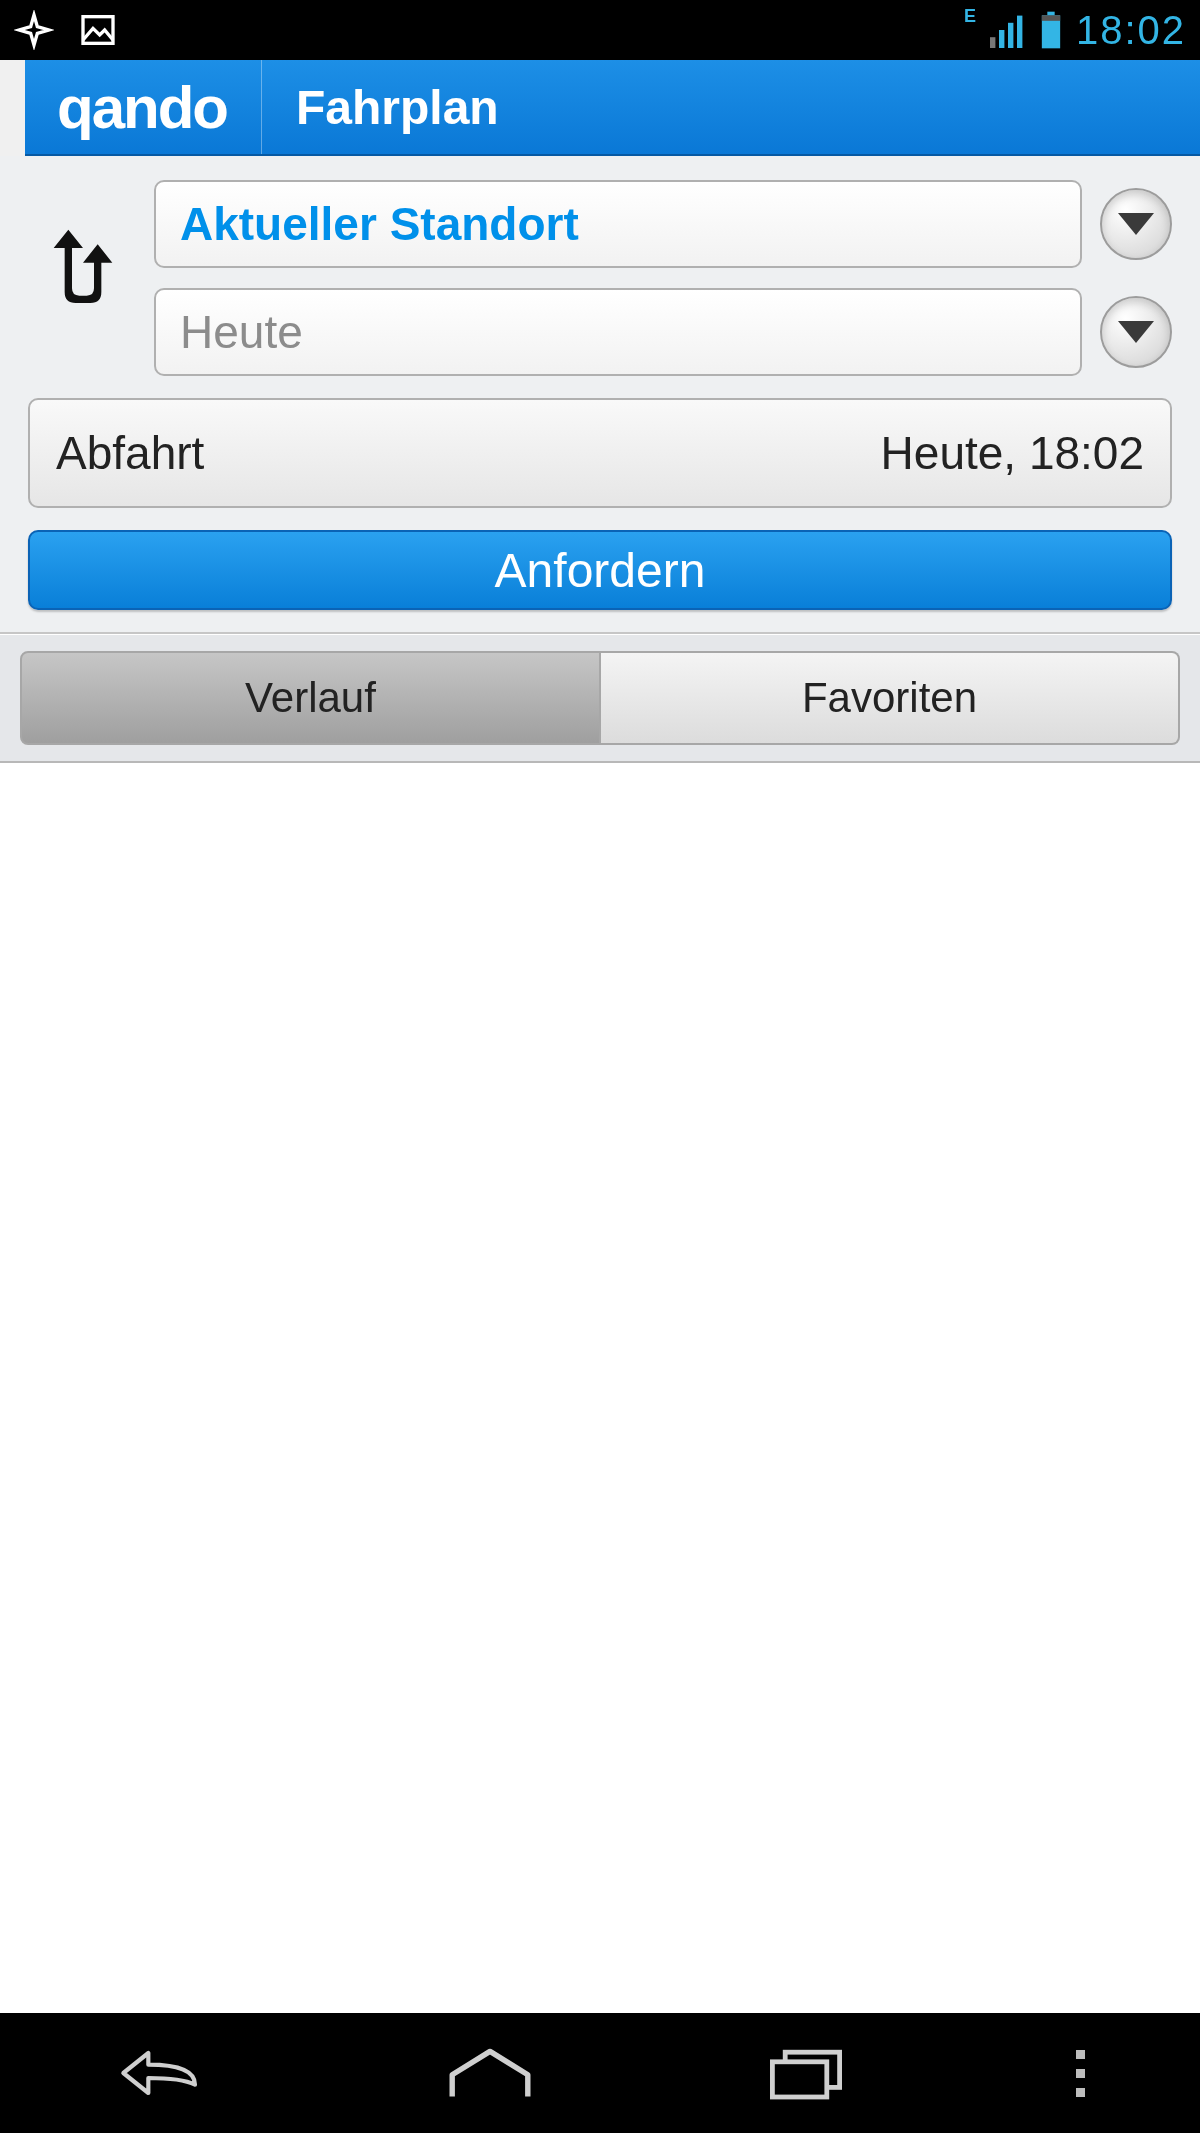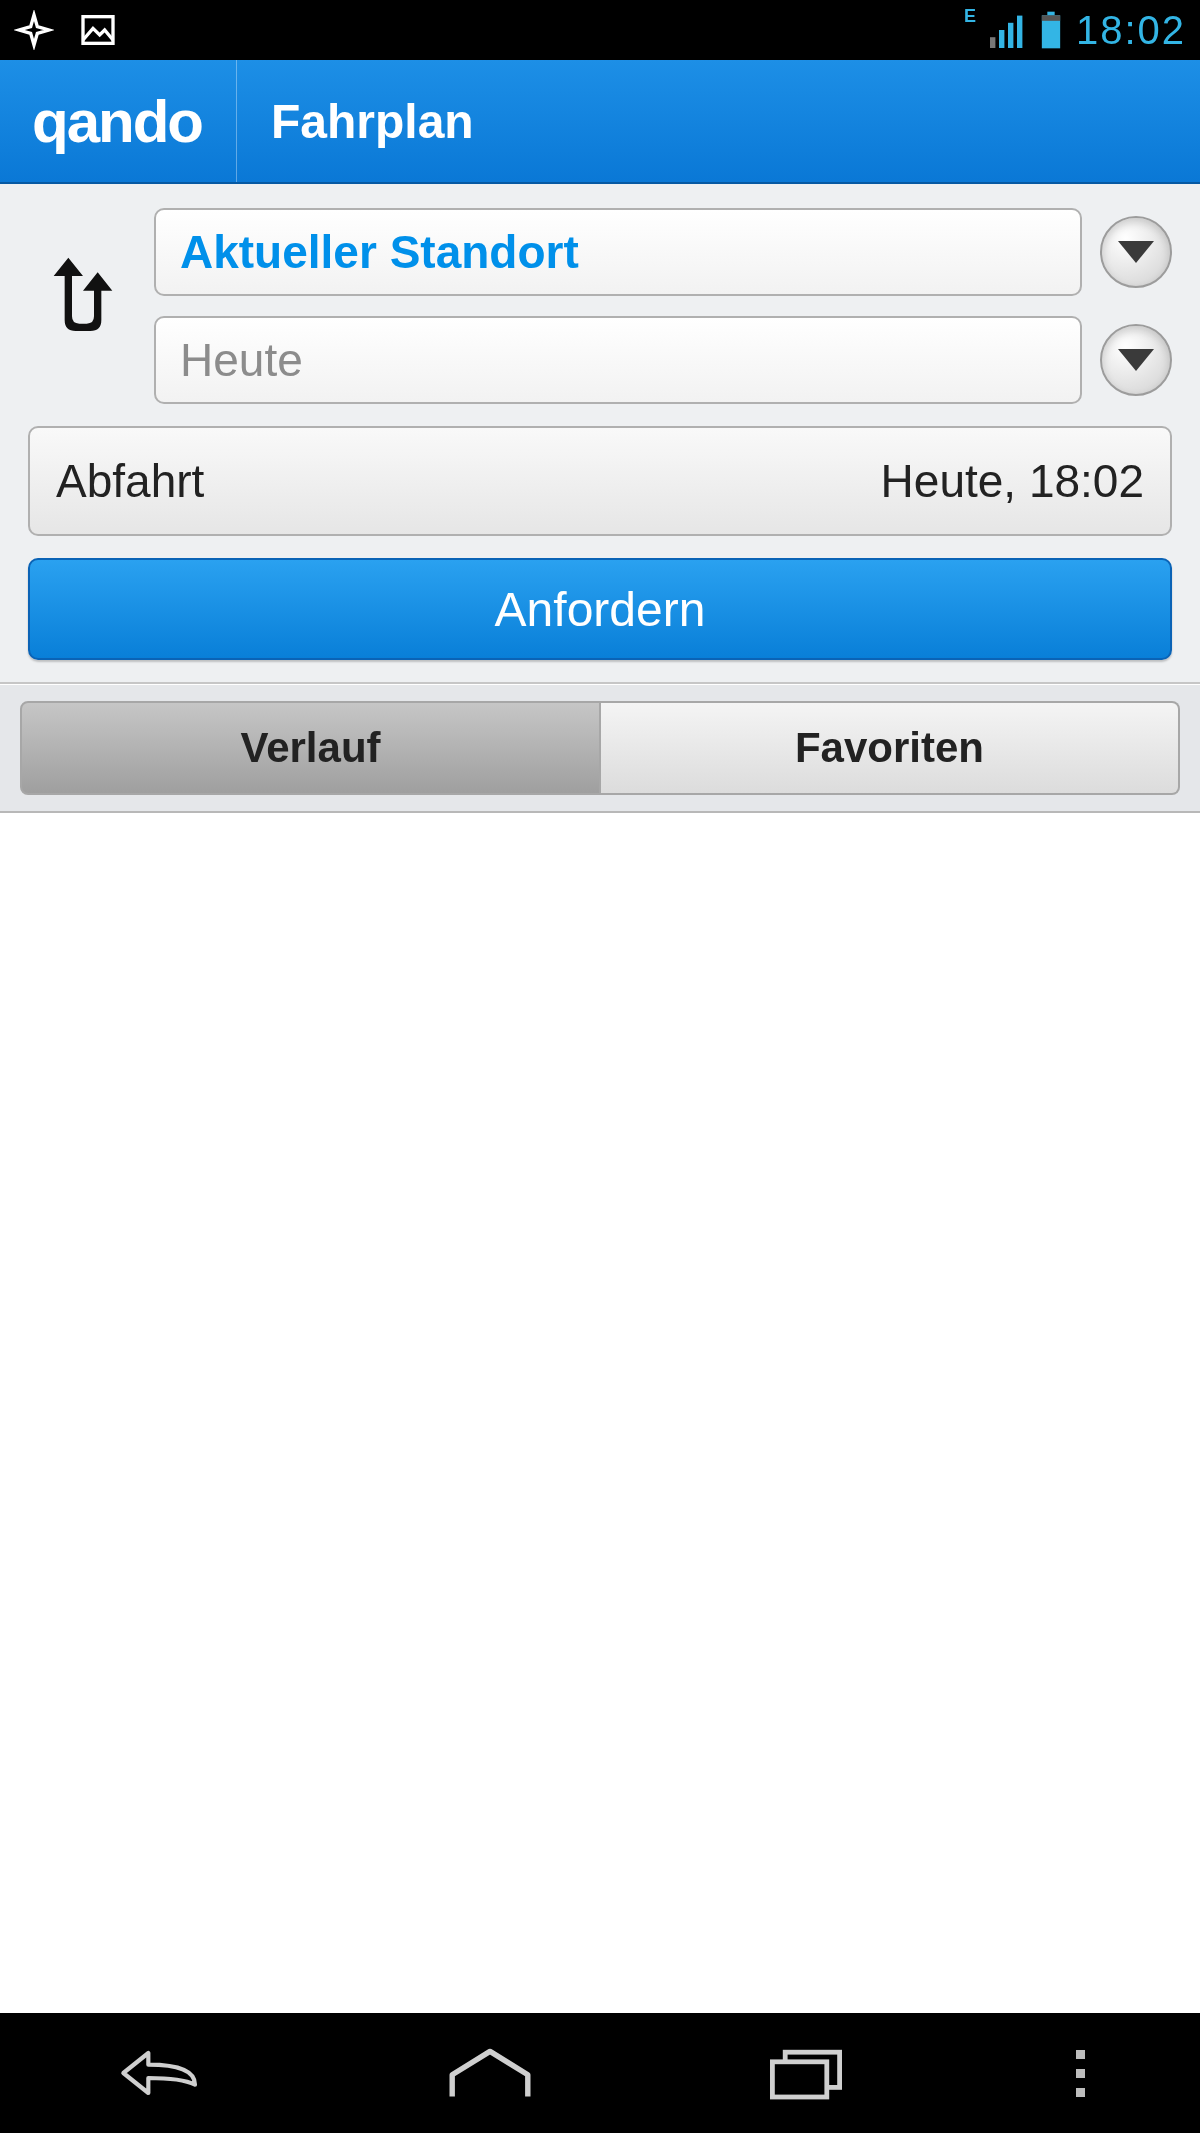--- a/index.html
+++ b/index.html
@@ -5,21 +5,21 @@
   * { box-sizing: border-box; margin: 0; padding: 0; }
   html, body { width: 1200px; height: 2133px; font-family: Arial, Helvetica, sans-serif; background: #fff; overflow: hidden; }
   .screen { width: 1200px; height: 2133px; display: flex; flex-direction: column; background: #f0f0f0; }
   
   .statusbar { height: 60px; background: #000; display: flex; align-items: center; padding: 0 14px; color: #fff; }
   .statusbar .left { display: flex; gap: 24px; align-items: center; }
   .statusbar .right { margin-left: auto; display: flex; align-items: center; gap: 14px; }
   .clock { color: #33b5e5; font-size: 40px; letter-spacing: 2px; }
   .battery-e { color:#33b5e5; font-size:18px; font-weight:bold; position:relative; top:-14px; }
   
-  .appbar { height: 124px; background: linear-gradient(#1d8fe6,#0a78d6); display:flex; align-items:center; border-bottom:2px solid #0659a3; }
+  .appbar { height: 96px; background: linear-gradient(#1d8fe6,#0a78d6); display:flex; align-items:center; border-bottom:2px solid #0659a3;margin-left:25px; }
   .brand { color:#fff; font-size:60px; font-weight:700; padding-left:32px; letter-spacing:-2px; height:100%; display:flex; align-items:center; padding-right:34px; border-right:1px solid rgba(255,255,255,0.35); }
   .title { color:#fff; font-size:48px; font-weight:700; padding-left:34px; }
   
   .form-area { padding: 24px 28px 22px 28px; display:flex; flex-direction:column; gap:22px; background:#eef0f2; border-bottom:2px solid #c6c6c6;}
   .inputs-row { display:flex; align-items:center; gap:16px; }
   .swap-col { width:110px; display:flex; align-items:center; justify-content:center; }
   .swap-icon { font-size:72px; font-weight:900; color:#111; }
   .fields-col { flex:1; display:flex; flex-direction:column; gap:20px; }
   .field-row { display:flex; align-items:center; gap:18px;text-align:center; }
   .field { flex:1; height:88px; border:2px solid #b0b0b0; border-radius:10px;
@@ -28,26 +28,26 @@
   .field .value-origin { color:#0090ea; font-weight:600; }
   .field .value-dest { color:#8c8c8c; }
   .drop-btn { width:72px; height:72px; border-radius:50%; border:2px solid #9c9c9c;
               background: radial-gradient(circle at 35% 30%, #ffffff, #cfcfcf);
               display:flex; align-items:center; justify-content:center; box-shadow: inset 0 4px 8px rgba(0,0,0,0.15); }
   .drop-btn .tri { width:0; height:0; border-left:18px solid transparent; border-right:18px solid transparent; border-top:22px solid #3a3a3a; }
   .time-btn { height:110px; border:2px solid #b0b0b0; border-radius:10px;
               background: linear-gradient(#f9f9f9,#e6e6e6);
               display:flex; align-items:center; justify-content:space-between;
               padding:0 26px; font-size:46px; color:#222; }
-  .primary-btn { height:102px; border:2px solid #0a63b6; border-radius:10px;
+  .primary-btn { height:80px; border:2px solid #0a63b6; border-radius:10px;
                  background: linear-gradient(#2aa1f0,#097fd8);
                  color:#fff; font-size:48px; display:flex; align-items:center; justify-content:center;
                  box-shadow: 0 2px 2px rgba(0,0,0,0.2); }
   
-  .tabs-area { padding:16px 20px; background:#e5e7ea; border-top:1px solid #fff; border-bottom:2px solid #b8b8b8; display:flex;font-weight:bold; }
+  .tabs-area { padding:16px 20px; background:#e5e7ea; border-top:1px solid #fff; border-bottom:2px solid #b8b8b8; display:flex; }
   .tab { flex:1; height:94px; display:flex; align-items:center; justify-content:center;
          font-size:42px; color:#222; border:2px solid #a7a7a7; }
   .tab:first-child { border-top-left-radius:8px; border-bottom-left-radius:8px; }
   .tab:last-child  { border-top-right-radius:8px; border-bottom-right-radius:8px; border-left:none; }
   .tab-active   { background: linear-gradient(#c6c6c6,#9f9f9f); }
   .tab-inactive { background: linear-gradient(#f4f4f4,#dcdcdc); }
   .content-area { flex:1; background:#ffffff; }
   
   .navbar { height:120px; background:#000; display:flex; align-items:center; justify-content:space-around; }
   .nav-icon { color:#bdbdbd; display:flex; align-items:center; justify-content:center; }

